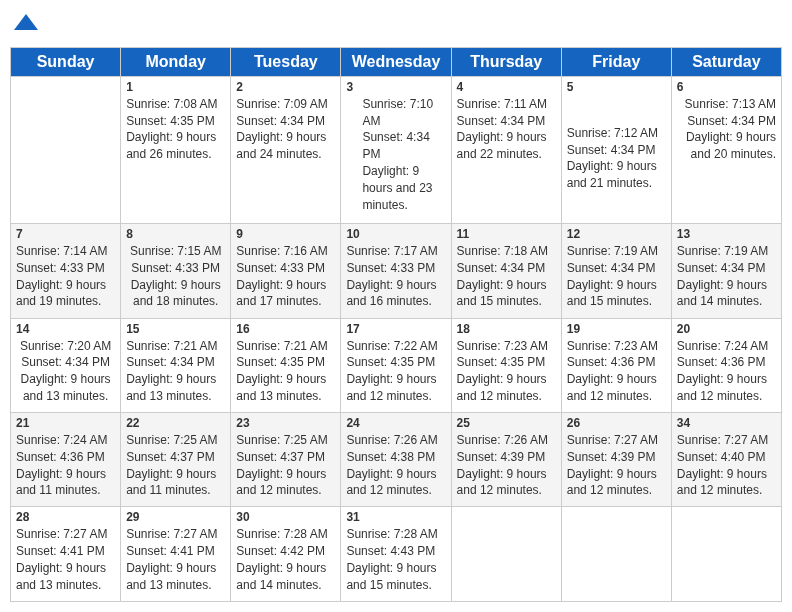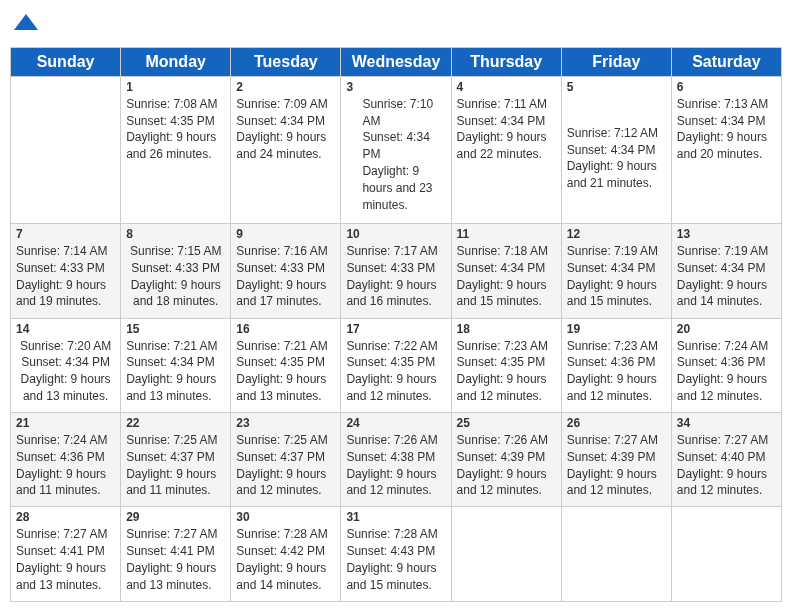--- a/index.html
+++ b/index.html
@@ -161,21 +161,21 @@
 Daylight: 9 hours and 22 minutes.</div>
           </td>
           <td>
             <div class="day-num">5</div>
             <div class="day-info" style="white-space: pre-line; margin-top: 31px;">Sunrise: 7:12 AM
 Sunset: 4:34 PM
 Daylight: 9 hours and 21 minutes.</div>
           </td>
           <td>
             <div class="day-num">6</div>
-            <div class="day-info" style="white-space: pre-line;">Sunrise: 7:13 AM
+            <div class="day-info" style="white-space: pre-line; text-align: right;">Sunrise: 7:13 AM
 Sunset: 4:34 PM
 Daylight: 9 hours and 20 minutes.</div>
           </td>
         </tr>
         <tr>
           <td>
             <div class="day-num">7</div>
             <div class="day-info" style="white-space: pre-line;">Sunrise: 7:14 AM
 Sunset: 4:33 PM
 Daylight: 9 hours and 19 minutes.</div>

